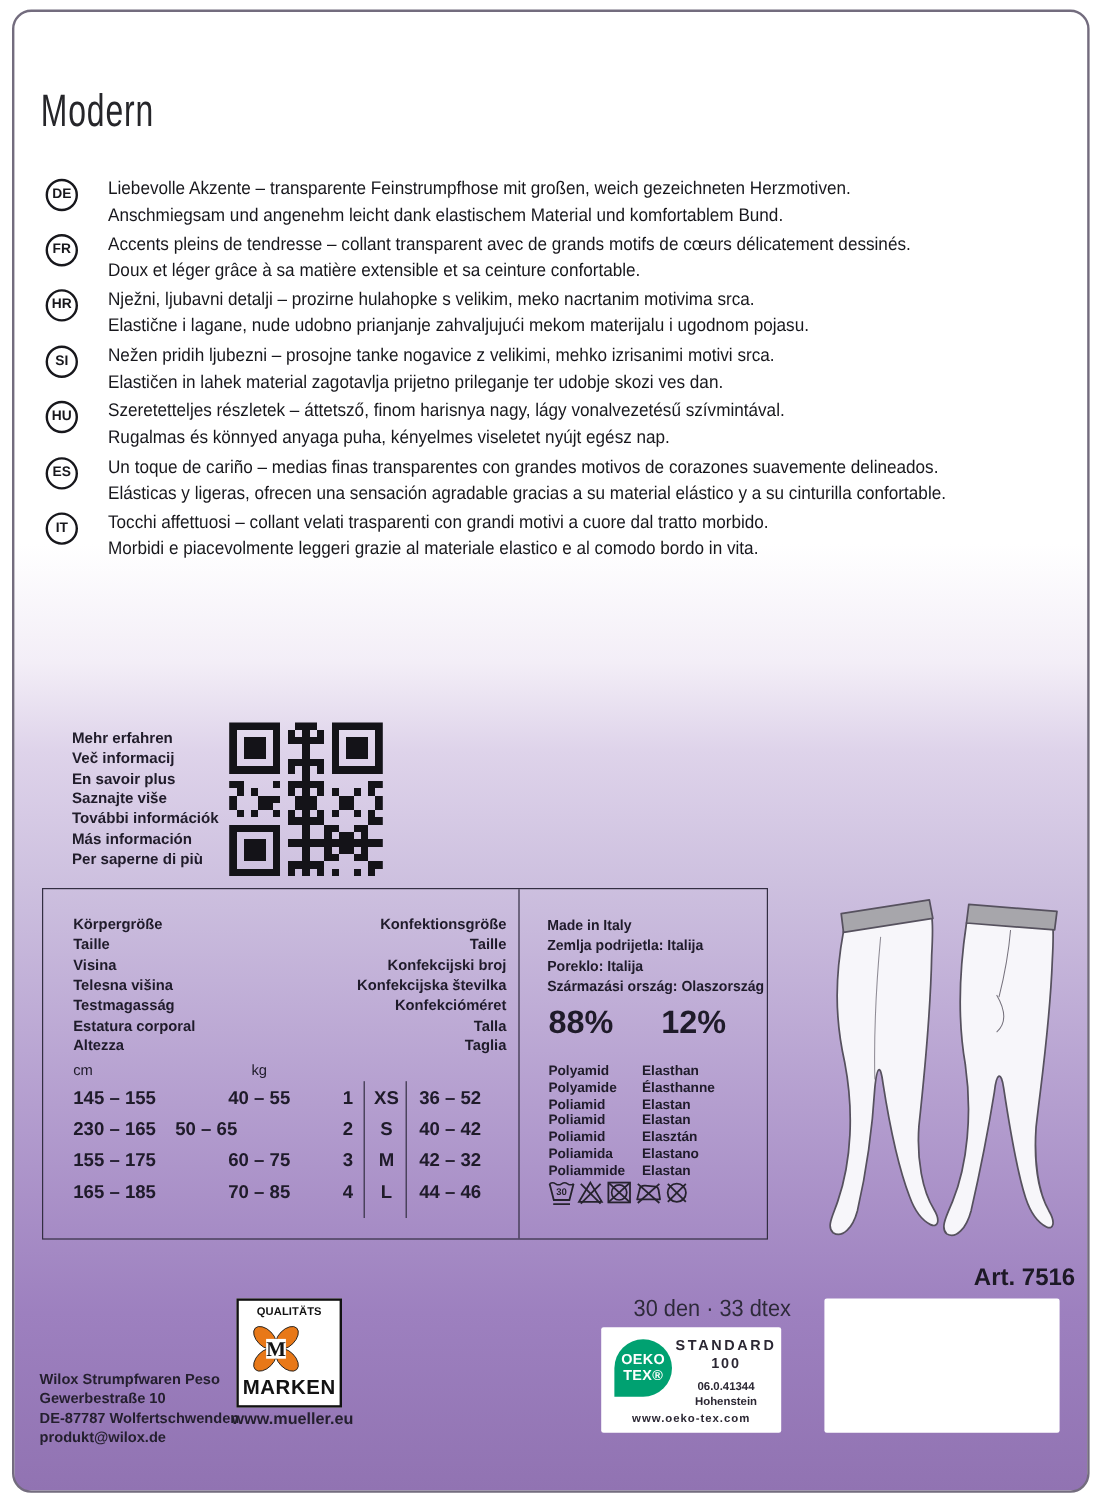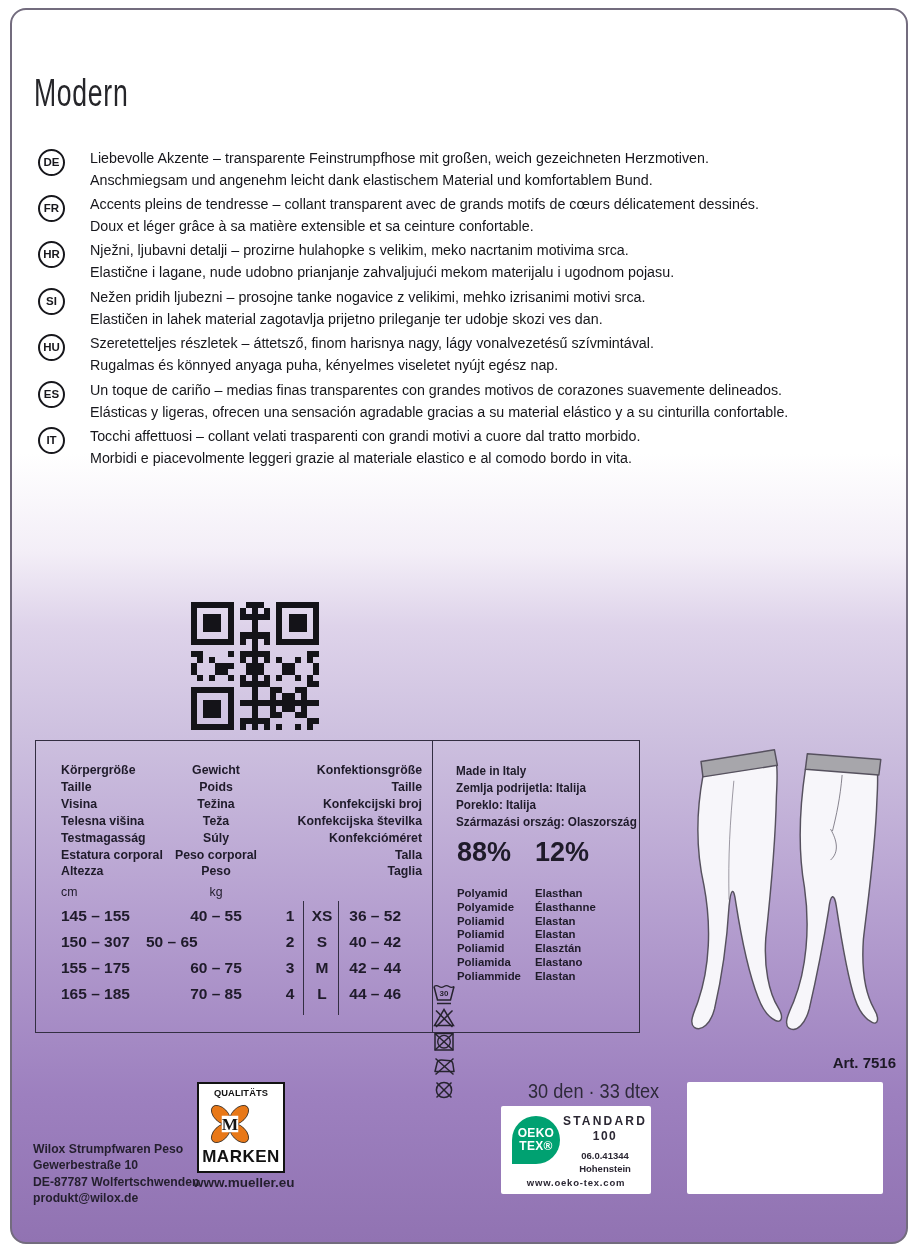--- a/index.html
+++ b/index.html
@@ -25,24 +25,24 @@
   
   .size-table{position:absolute;left:23px;top:730px;width:605px;height:293px;box-sizing:border-box;border:1.6px solid #332e42;}
   .st-col{position:absolute;font-size:12.3px;font-weight:700;line-height:16.9px;color:#1f1b2a;white-space:nowrap;}
   .st-unit{position:absolute;font-size:12.3px;font-weight:400;color:#1f1b2a;}
   .st-row-cell{position:absolute;font-size:15.5px;font-weight:700;color:#1f1b2a;white-space:nowrap;}
   .vline{position:absolute;width:1.3px;background:#332e42;}
   .origin{position:absolute;left:420px;top:22px;font-size:12.2px;font-weight:700;line-height:17px;color:#1f1b2a;
     transform:scaleX(0.96);transform-origin:0 0;white-space:nowrap;}
   .pct{position:absolute;font-size:27px;font-weight:700;color:#1f1b2a;}
   .materials{position:absolute;top:146px;font-size:11.4px;font-weight:700;line-height:13.8px;color:#1f1b2a;white-space:nowrap;}
-  .care-row{position:absolute;left:396px;top:241px;display:flex;gap:0;flex-direction:column;}
+  .care-row{position:absolute;left:420px;top:241px;display:flex;gap:0;}
   .care-row svg{display:block;}
   
-  .art-no{position:absolute;right:10px;top:1044px;font-size:15px;font-weight:700;color:#1d1926;}
+  .art-no{position:absolute;right:10px;top:1044px;font-size:20px;font-weight:700;color:#1d1926;}
   .denier{position:absolute;left:516px;top:1070px;font-size:19.5px;font-weight:400;color:#2e2a3a;
     transform:scaleX(0.93);transform-origin:0 0;white-space:nowrap;}
   .oeko-box{position:absolute;left:489px;top:1096px;width:150px;height:88px;background:#ffffff;border-radius:2px;}
   .oeko-drop{position:absolute;left:11px;top:10px;width:48px;height:48px;background:#00a171;border-radius:50% 50% 50% 0;}
   .oeko-drop-text{position:absolute;left:0;top:10px;width:48px;text-align:center;font-size:12px;font-weight:700;color:#ffffff;line-height:13px;letter-spacing:0.3px;}
   .oeko-right{position:absolute;left:62px;top:8px;width:84px;text-align:center;color:#2b2733;}
   .oeko-standard{font-size:12px;font-weight:700;letter-spacing:2.2px;}
   .oeko-100{font-size:12px;font-weight:700;letter-spacing:1.5px;margin-top:1px;}
   .oeko-cert{font-size:9.5px;font-weight:700;margin-top:7px;}
   .oeko-inst{font-size:9.5px;font-weight:700;margin-top:2px;}
@@ -106,20 +106,29 @@
       </div>
   </div>
   <div class="desc-row" style="top:416px;">
     <span class="lang-badge">IT</span>
     <div class="desc-text">
         <div>Tocchi affettuosi – collant velati trasparenti con grandi motivi a cuore dal tratto morbido.</div>
         <div>Morbidi e piacevolmente leggeri grazie al materiale elastico e al comodo bordo in vita.</div>
       </div>
   </div>
 
+  <div class="qr-labels">
+    <div>Mehr erfahren</div>
+    <div>Več informacij</div>
+    <div>En savoir plus</div>
+    <div>Saznajte više</div>
+    <div>További információk</div>
+    <div>Más información</div>
+    <div>Per saperne di più</div>
+  </div>
   <div class="qr-box"><svg width="128" height="128" viewBox="0 0 21 21" shape-rendering="crispEdges">
         <rect width="21" height="21" fill="#ffffff" fill-opacity="0"></rect>
         <rect x="0" y="0" width="1" height="1" fill="#141318"></rect>
         <rect x="1" y="0" width="1" height="1" fill="#141318"></rect>
         <rect x="2" y="0" width="1" height="1" fill="#141318"></rect>
         <rect x="3" y="0" width="1" height="1" fill="#141318"></rect>
         <rect x="4" y="0" width="1" height="1" fill="#141318"></rect>
         <rect x="5" y="0" width="1" height="1" fill="#141318"></rect>
         <rect x="6" y="0" width="1" height="1" fill="#141318"></rect>
         <rect x="9" y="0" width="1" height="1" fill="#141318"></rect>
@@ -340,82 +349,73 @@
   <div class="size-table">
     <div class="st-col" style="left:25px;top:21px;text-align:left;">
       <div>Körpergröße</div>
         <div>Taille</div>
         <div>Visina</div>
         <div>Telesna višina</div>
         <div>Testmagasság</div>
         <div>Estatura corporal</div>
         <div>Altezza</div>
     </div>
-    <div class="st-col" style="left:110px;top:21px;width:140px;text-align:center;">
-      <div>Gewicht</div>
-        <div>Poids</div>
-        <div>Težina</div>
-        <div>Teža</div>
-        <div>Súly</div>
-        <div>Peso corporal</div>
-        <div>Peso</div>
-    </div>
     <div class="st-col" style="left:196px;top:21px;width:190px;text-align:right;">
       <div>Konfektionsgröße</div>
         <div>Taille</div>
         <div>Konfekcijski broj</div>
         <div>Konfekcijska številka</div>
         <div>Konfekcióméret</div>
         <div>Talla</div>
         <div>Taglia</div>
     </div>
     <div class="st-unit" style="left:25px;top:144px;">cm</div>
     <div class="st-unit" style="left:110px;top:144px;width:140px;text-align:center;">kg</div>
 
     <div>
       <span class="st-row-cell" style="left:25px;top:166px;">145 – 155</span>
       <span class="st-row-cell" style="left:110px;top:166px;width:140px;text-align:center;">40 – 55</span>
       <span class="st-row-cell" style="left:240px;top:166px;width:28px;text-align:center;">1</span>
       <span class="st-row-cell" style="left:272px;top:166px;width:28px;text-align:center;">XS</span>
       <span class="st-row-cell" style="left:295px;top:166px;width:70px;text-align:right;">36 – 52</span>
     </div>
     <div>
-      <span class="st-row-cell" style="left:25px;top:192px;">150 – 307</span>
+      <span class="st-row-cell" style="left:25px;top:192px;">230 – 165</span>
       <span class="st-row-cell" style="left:110px;top:192px;width:140px;text-align:left;">50 – 65</span>
       <span class="st-row-cell" style="left:240px;top:192px;width:28px;text-align:center;">2</span>
       <span class="st-row-cell" style="left:272px;top:192px;width:28px;text-align:center;">S</span>
       <span class="st-row-cell" style="left:295px;top:192px;width:70px;text-align:right;">40 – 42</span>
     </div>
     <div>
       <span class="st-row-cell" style="left:25px;top:218px;">155 – 175</span>
       <span class="st-row-cell" style="left:110px;top:218px;width:140px;text-align:center;">60 – 75</span>
       <span class="st-row-cell" style="left:240px;top:218px;width:28px;text-align:center;">3</span>
       <span class="st-row-cell" style="left:272px;top:218px;width:28px;text-align:center;">M</span>
-      <span class="st-row-cell" style="left:295px;top:218px;width:70px;text-align:right;">42 – 44</span>
+      <span class="st-row-cell" style="left:295px;top:218px;width:70px;text-align:right;">42 – 32</span>
     </div>
     <div>
       <span class="st-row-cell" style="left:25px;top:244px;">165 – 185</span>
       <span class="st-row-cell" style="left:110px;top:244px;width:140px;text-align:center;">70 – 85</span>
       <span class="st-row-cell" style="left:240px;top:244px;width:28px;text-align:center;">4</span>
       <span class="st-row-cell" style="left:272px;top:244px;width:28px;text-align:center;">L</span>
       <span class="st-row-cell" style="left:295px;top:244px;width:70px;text-align:right;">44 – 46</span>
     </div>
 
     <div class="vline" style="left:267px;top:160px;height:114px;"></div>
     <div class="vline" style="left:302px;top:160px;height:114px;"></div>
     <div class="vline" style="left:396px;top:0;height:100%;"></div>
 
     <div class="origin">
       <div>Made in Italy</div>
         <div>Zemlja podrijetla: Italija</div>
         <div>Poreklo: Italija</div>
         <div>Származási ország: Olaszország</div>
     </div>
     <div class="pct" style="left:421px;top:96px;">88%</div>
-    <div class="pct" style="left:499px;top:96px;">12%</div>
+    <div class="pct" style="left:515px;top:96px;">12%</div>
     <div class="materials" style="left:421px;">
       <div>Polyamid</div>
         <div>Polyamide</div>
         <div>Poliamid</div>
         <div>Poliamid</div>
         <div>Poliamid</div>
         <div>Poliamida</div>
         <div>Poliammide</div>
     </div>
     <div class="materials" style="left:499px;">

